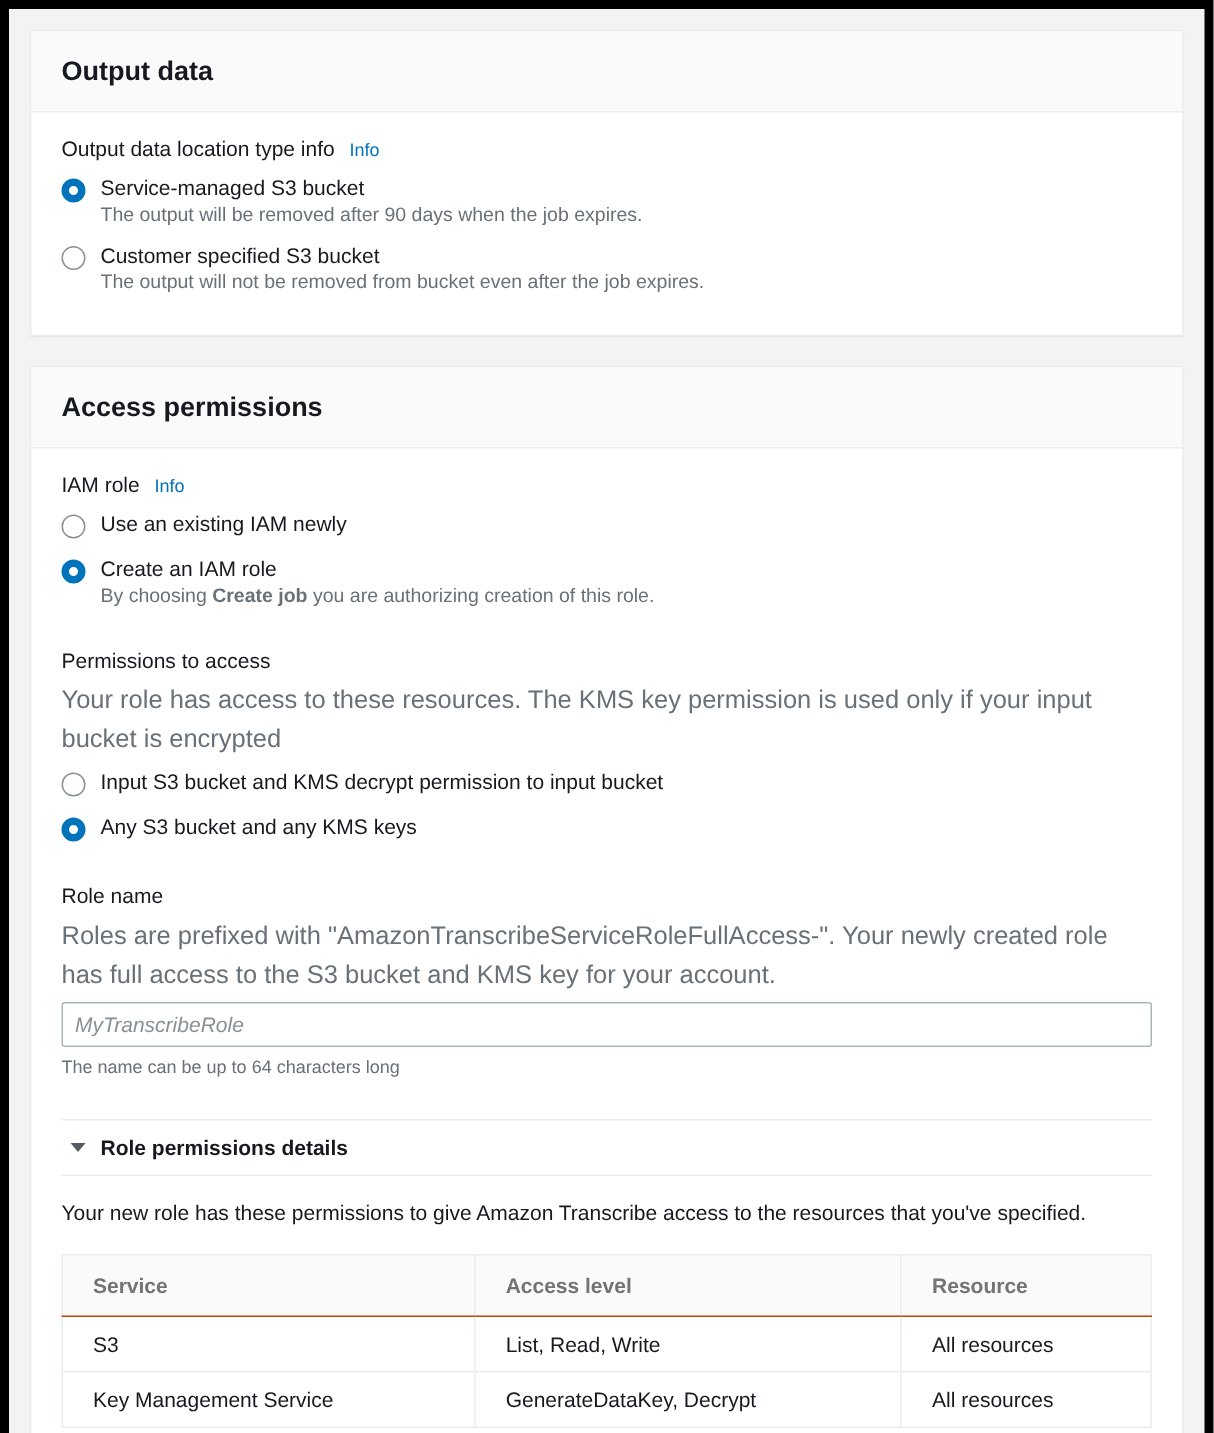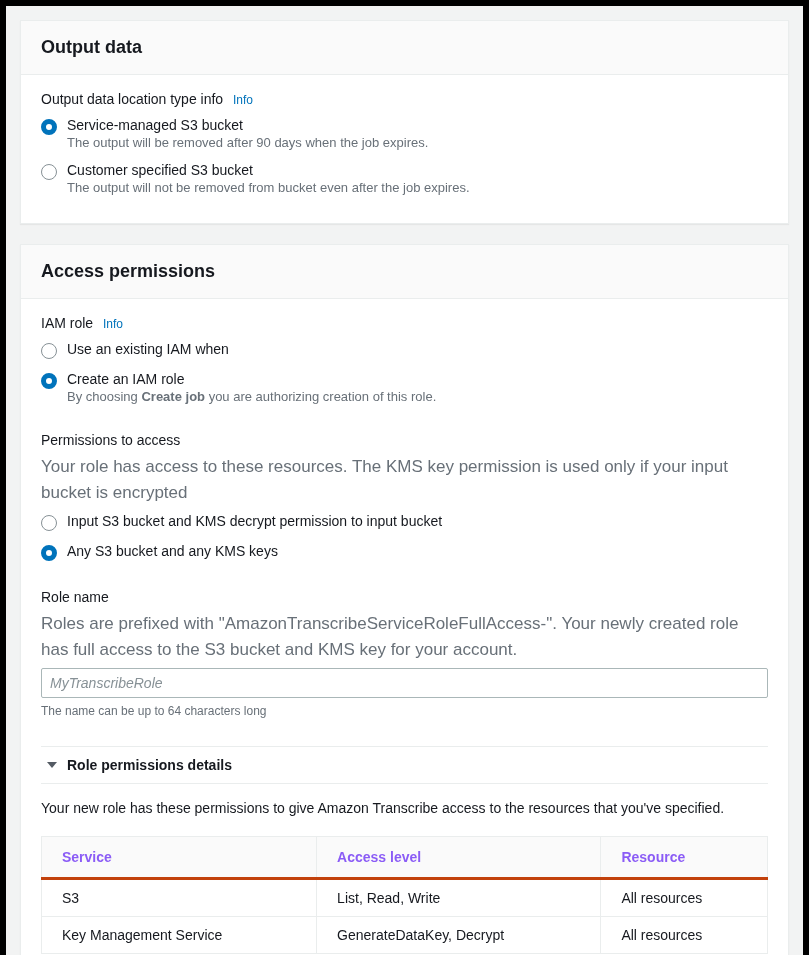--- a/index.html
+++ b/index.html
@@ -107,23 +107,23 @@
     margin-top: 20px;
     border: 1px solid #eaeded;
     width: 100%;
     border-collapse: collapse;
   }
   .perm-table th {
     background: #fafafa;
     text-align: left;
     font-weight: 700;
     font-size: 14px;
-    color: #8b5cf6;
+    color: #737373;
     padding: 12px 20px;
-    border-bottom: 3px solid #c2410c;
+    border-bottom: 1px solid #c2410c;
   }
   .perm-table td {
     padding: 10px 20px;
     font-size: 14px;
     color: #16191f;
     border-bottom: 1px solid #eaeded;
   }
   .perm-table th + th, .perm-table td + td { border-left: 1px solid #eaeded; }
   .footer {
     display: flex;
@@ -180,21 +180,21 @@
     <div class="panel-body">
 
       <div class="field-label">
         <span>IAM role</span>
         <span class="info-link">Info</span>
       </div>
       <div class="radio-group">
         <div class="radio-row">
           <div class="radio"></div>
           <div class="radio-text">
-            <div class="radio-label">Use an existing IAM when</div>
+            <div class="radio-label">Use an existing IAM newly</div>
           </div>
         </div>
         <div class="radio-row">
           <div class="radio selected"></div>
           <div class="radio-text">
             <div class="radio-label">Create an IAM role</div>
             <div class="radio-desc">
               <span>By choosing </span><b>Create job</b><span> you are authorizing creation of this role.</span>
             </div>
           </div>

